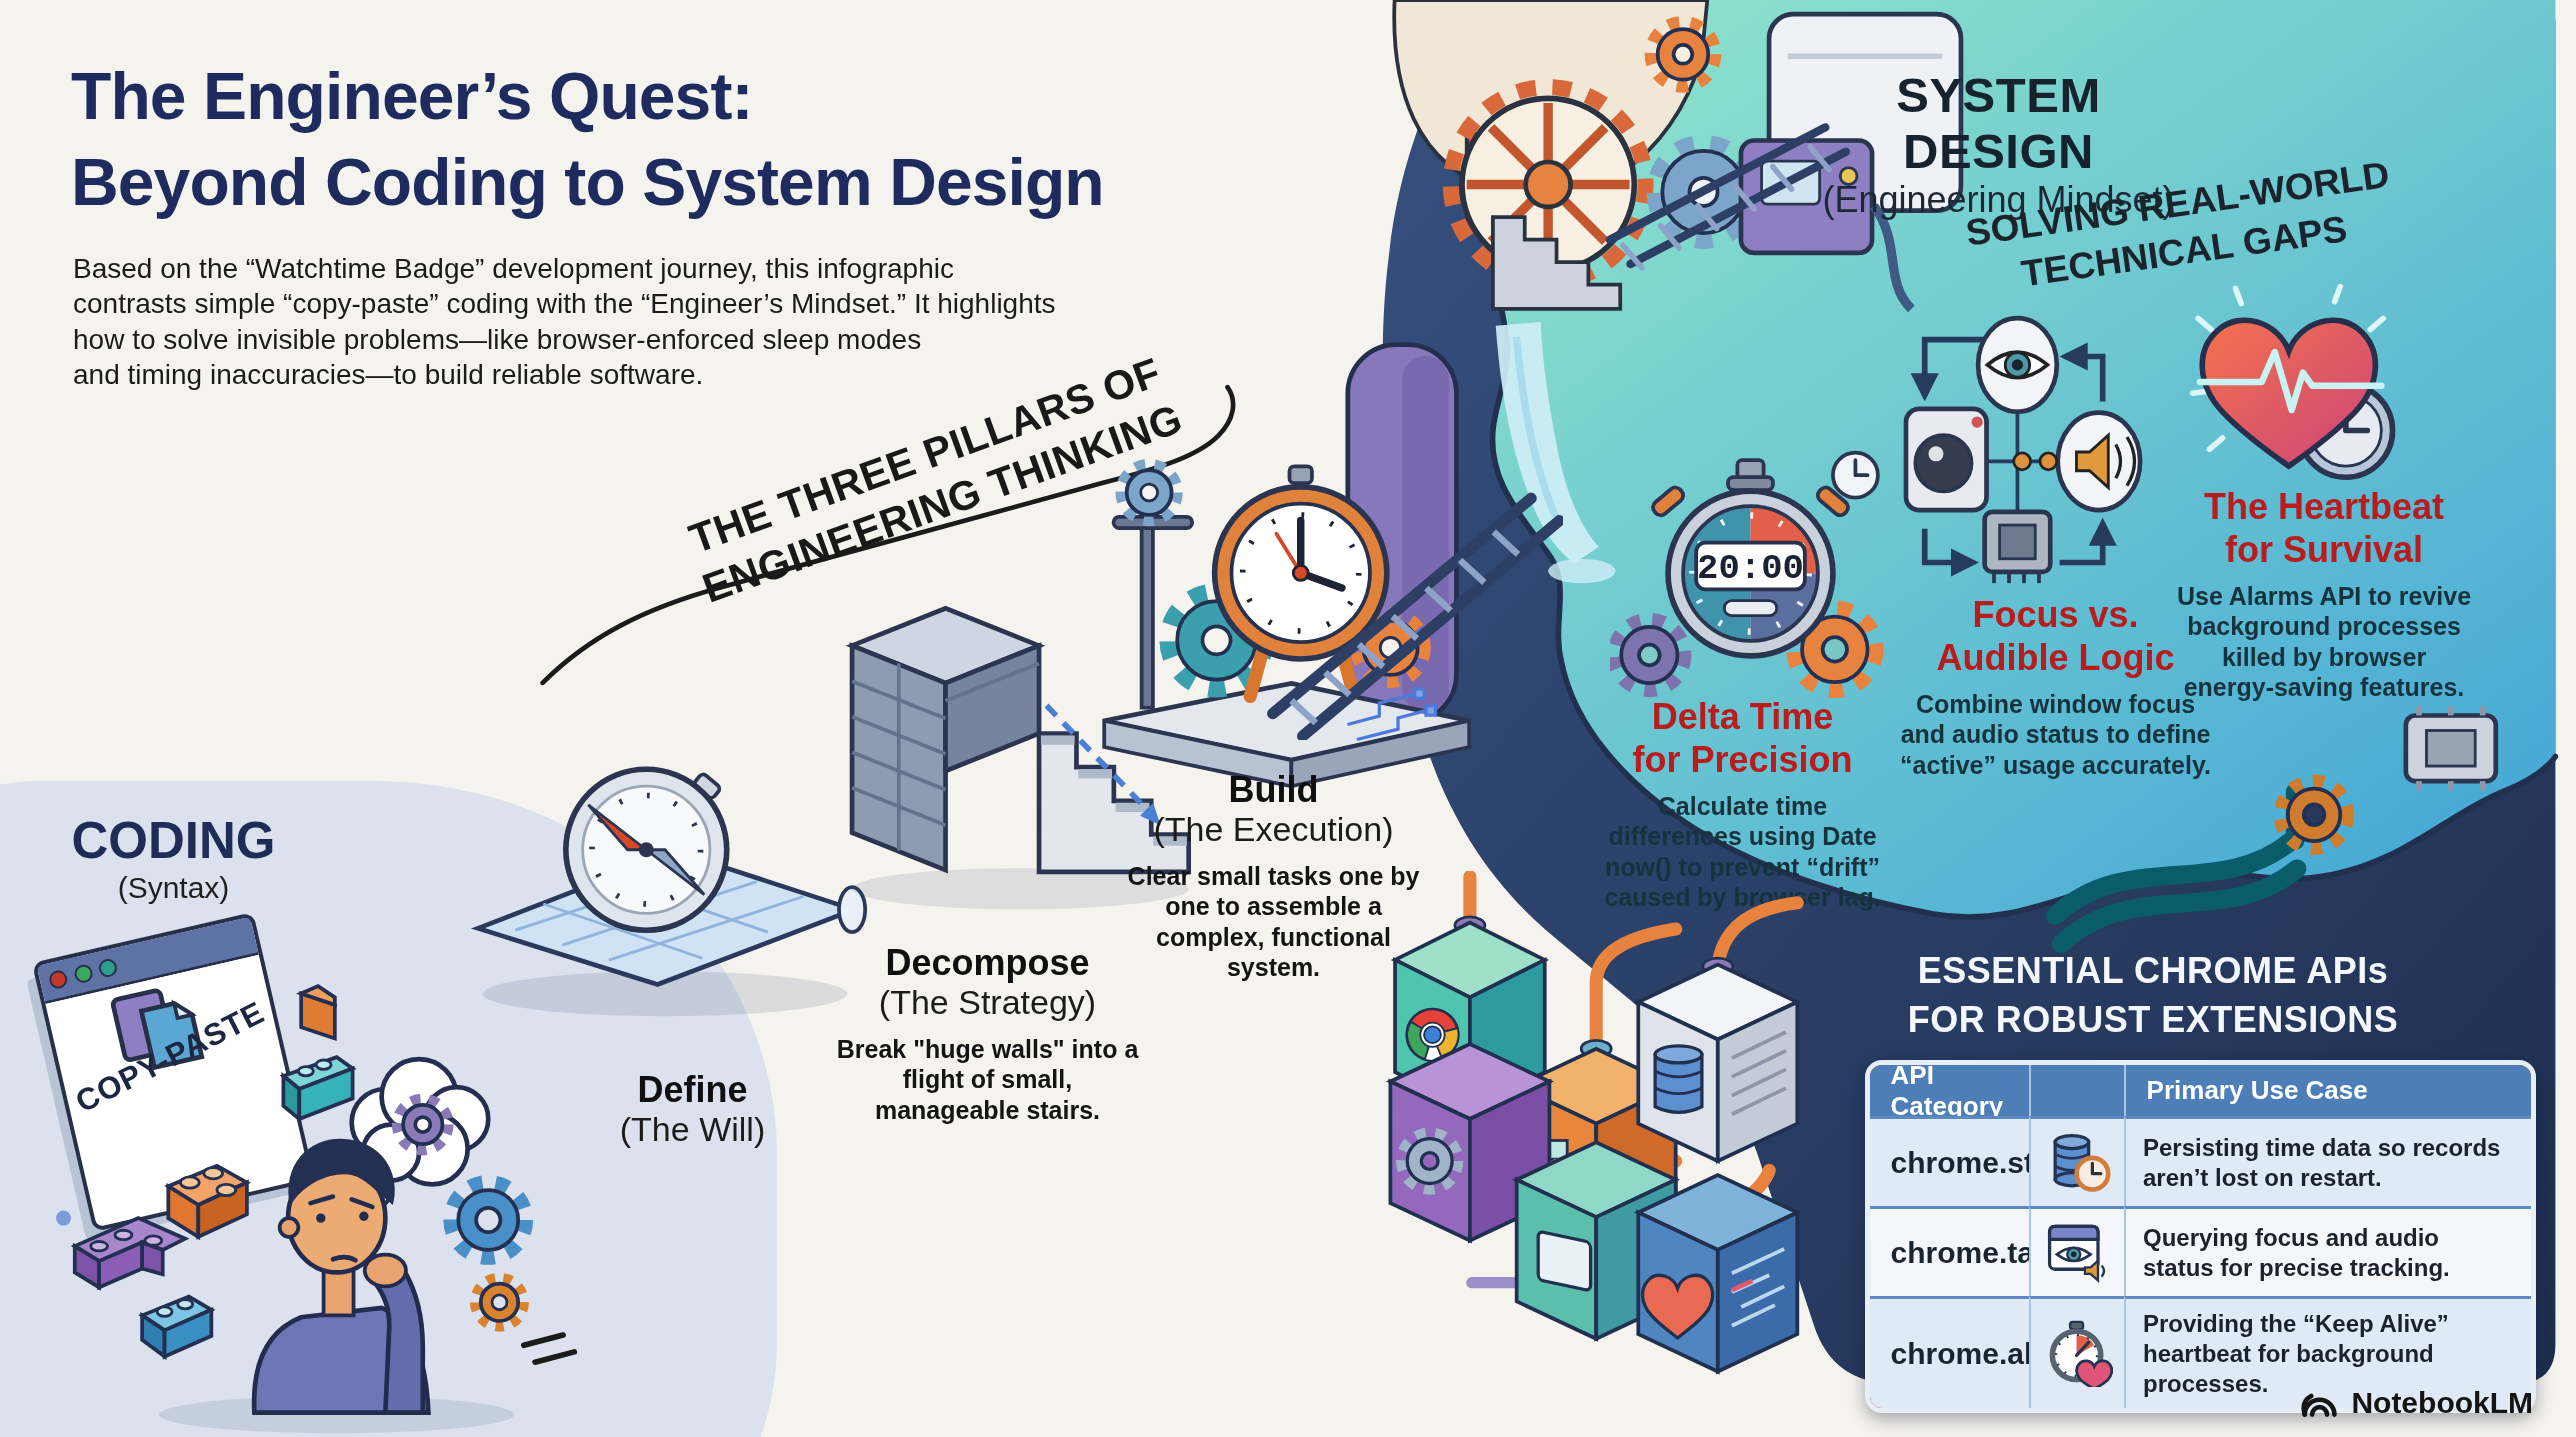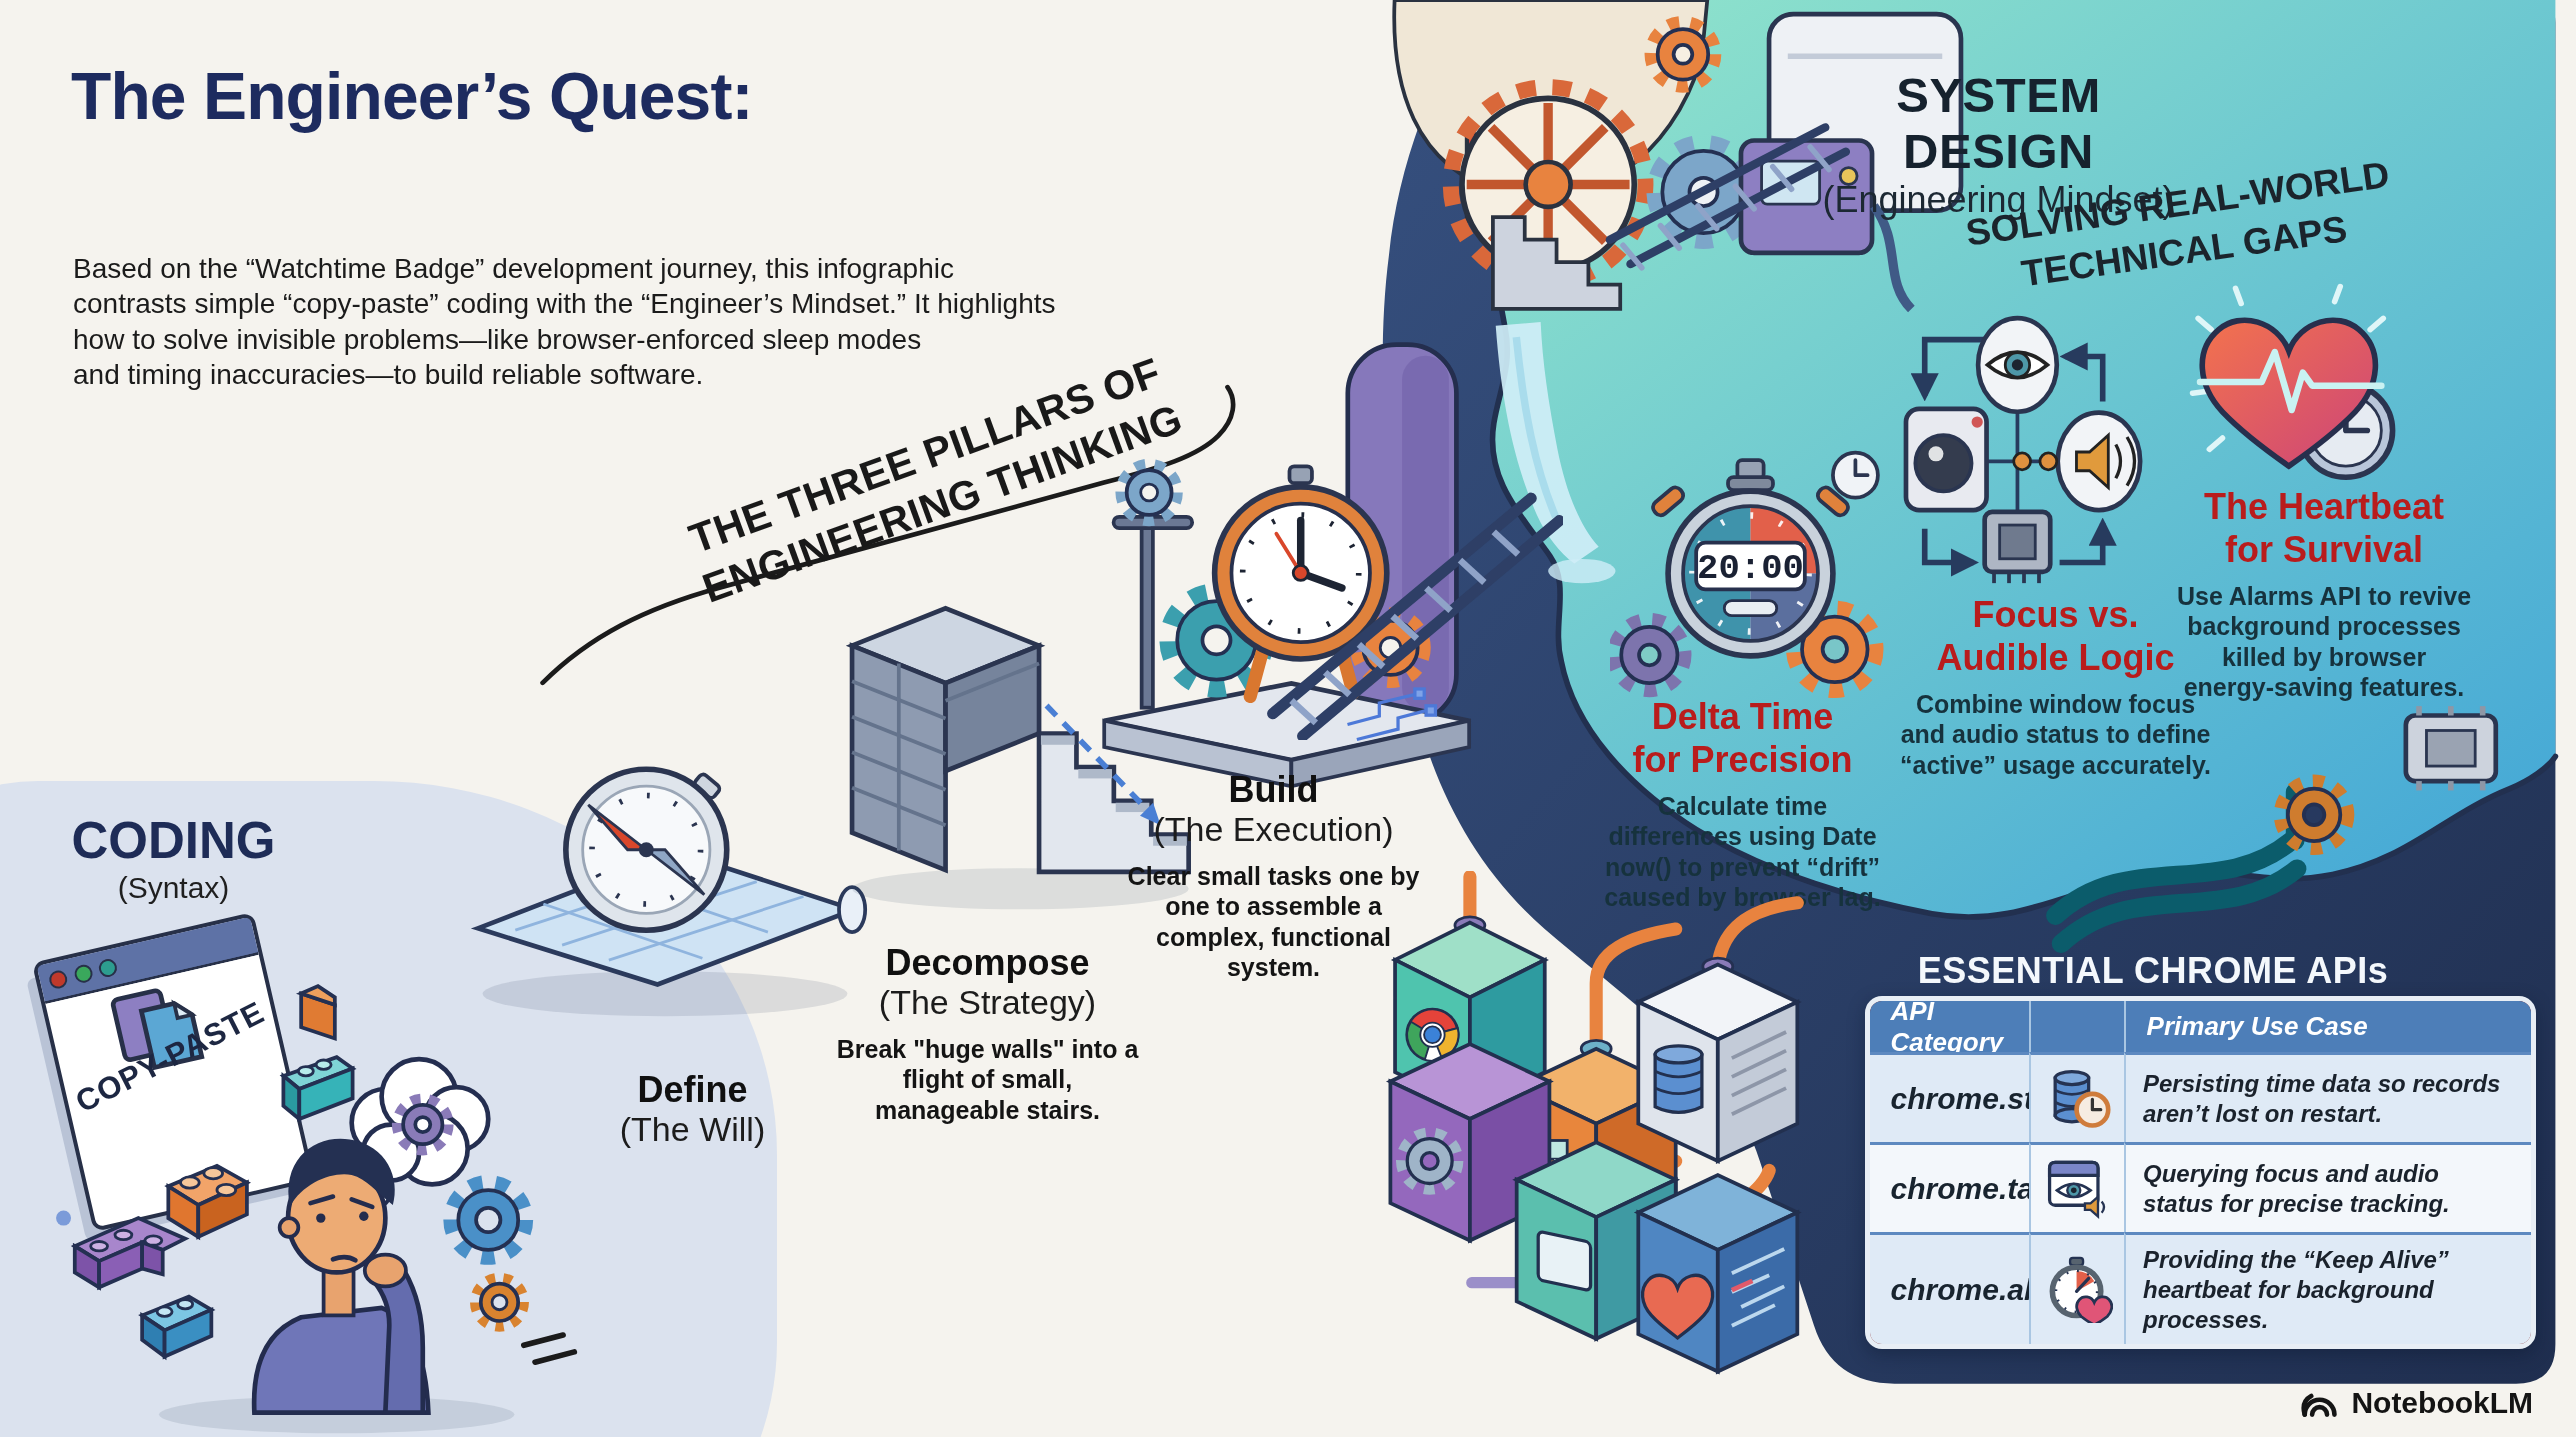--- a/index.html
+++ b/index.html
@@ -29,23 +29,23 @@
   .step-sub{font-size:34px;font-weight:400;color:#1c1c1c;}
   .step-desc{font-size:25px;font-weight:600;color:#141414;line-height:1.22;margin-top:11.2px;}
   
   .sd-title{font-size:49px;font-weight:800;color:#16222e;letter-spacing:0.5px;}
   .sd-sub{font-size:36px;font-weight:500;color:#1c2833;}
   .banner{font-size:37px;font-weight:800;color:#1b242c;line-height:1.3;transform:rotate(-8deg);}
   .feat-title{font-size:36px;font-weight:800;color:#b91c1c;line-height:1.2;}
   .feat-desc{font-size:25px;font-weight:600;color:#16323d;line-height:1.22;margin-top:9.4px;}
   
   .api-title{font-size:36px;font-weight:800;color:#f4f8fc;line-height:1.35;letter-spacing:0.5px;}
-  .api-table{left:1865px;top:996px;width:661px;height:343px;border:5.6px solid #e8eef5;border-radius:17px;
+  .api-table{left:1865px;top:1060px;width:661px;height:343px;border:5.6px solid #e8eef5;border-radius:17px;
              overflow:hidden;display:grid;grid-template-columns:159px 95px 1fr;
-             grid-template-rows:51px 1fr 1fr 1fr;background:#7f1d1d;box-shadow:0 5.6px 17px rgba(10,20,40,.35);font-style:italic;}
+             grid-template-rows:51px 1fr 1fr 1fr;background:#7f1d1d;box-shadow:0 5.6px 17px rgba(10,20,40,.35);}
   .th{background:#4d7eb8;color:#ffffff;font-size:26px;font-weight:700;display:flex;align-items:center;
       padding-left:20.6px;}
   .td{display:flex;align-items:center;border-top:3.7px solid #5d89c0;}
   .td.c2,.th.c2{border-left:2.8px solid #a9c6e2;}
   .td.c3,.th.c3{border-left:2.8px solid #a9c6e2;}
   .row-a{background:#dfeaf6;} .row-b{background:#f3f7fb;}
   .api-name{font-size:30px;font-weight:700;color:#18242f;padding-left:20.6px;}
   .api-icon{justify-content:center;}
   .api-use{font-size:24px;font-weight:600;color:#1a222c;line-height:1.25;padding:9.4px 17px;}
   
@@ -142,21 +142,21 @@
         <line x1="504" y1="178" x2="524" y2="202"></line>
           <line x1="544" y1="157" x2="564" y2="181"></line>
       </g>
     </g>
   </svg>
 
   <div class="abs coding-blob"></div>
 
   <div class="abs" style="left:71px;top:54px;">
     <div class="main-title"><span>The Engineer’s Quest:</span><br>
-    </div>
+    <span>Beyond Coding to System Design</span></div>
   </div>
   <div class="abs intro" style="left:73px;top:251px;width:1076px;">
     <div>Based on the “Watchtime Badge” development journey, this infographic</div>
     <div>contrasts simple “copy-paste” coding with the “Engineer’s Mindset.” It highlights</div>
     <div>how to solve invisible problems—like browser-enforced sleep modes</div>
     <div>and timing inaccuracies—to build reliable software.</div>
   </div>
 
   <svg class="abs" style="left:505px;top:346px;" width="805" height="393" viewBox="0 0 860 420">
     <path d="M 40 360 C 90 310 150 280 230 258 L 640 146 C 700 130 740 118 762 96 C 780 78 782 58 772 44" fill="none" stroke="#1b1b1b" stroke-width="5" stroke-linecap="round"></path>

